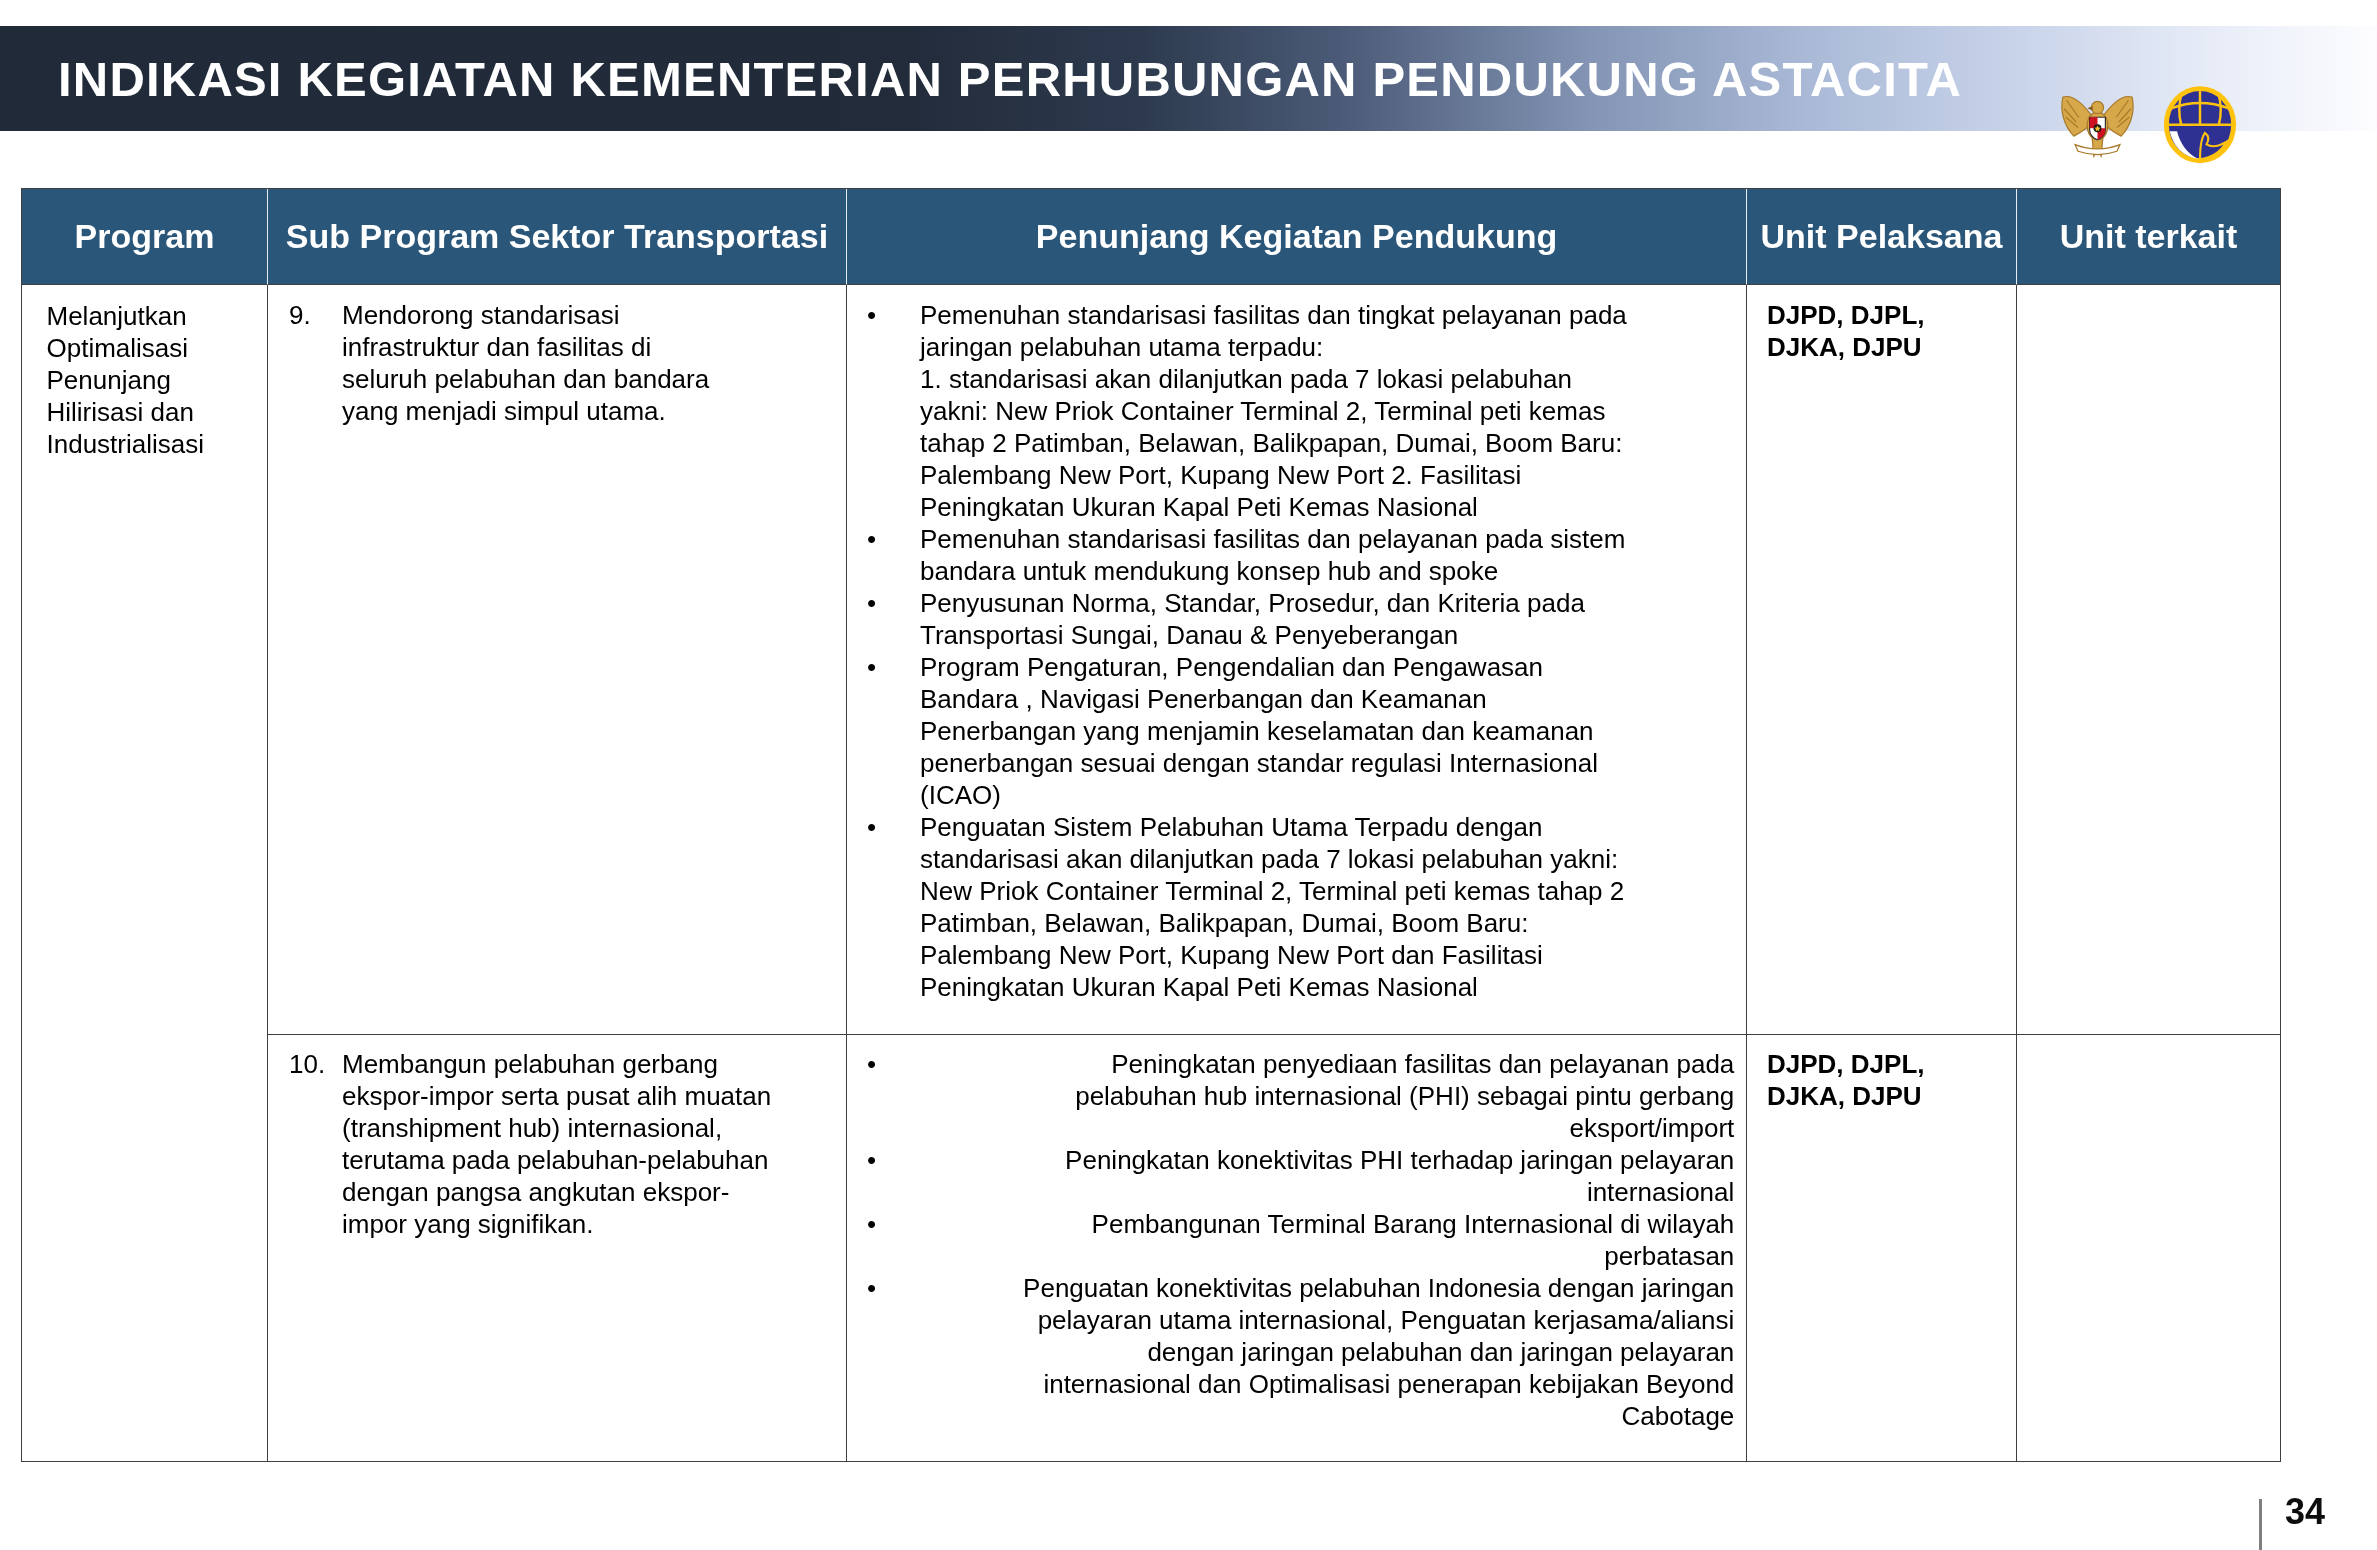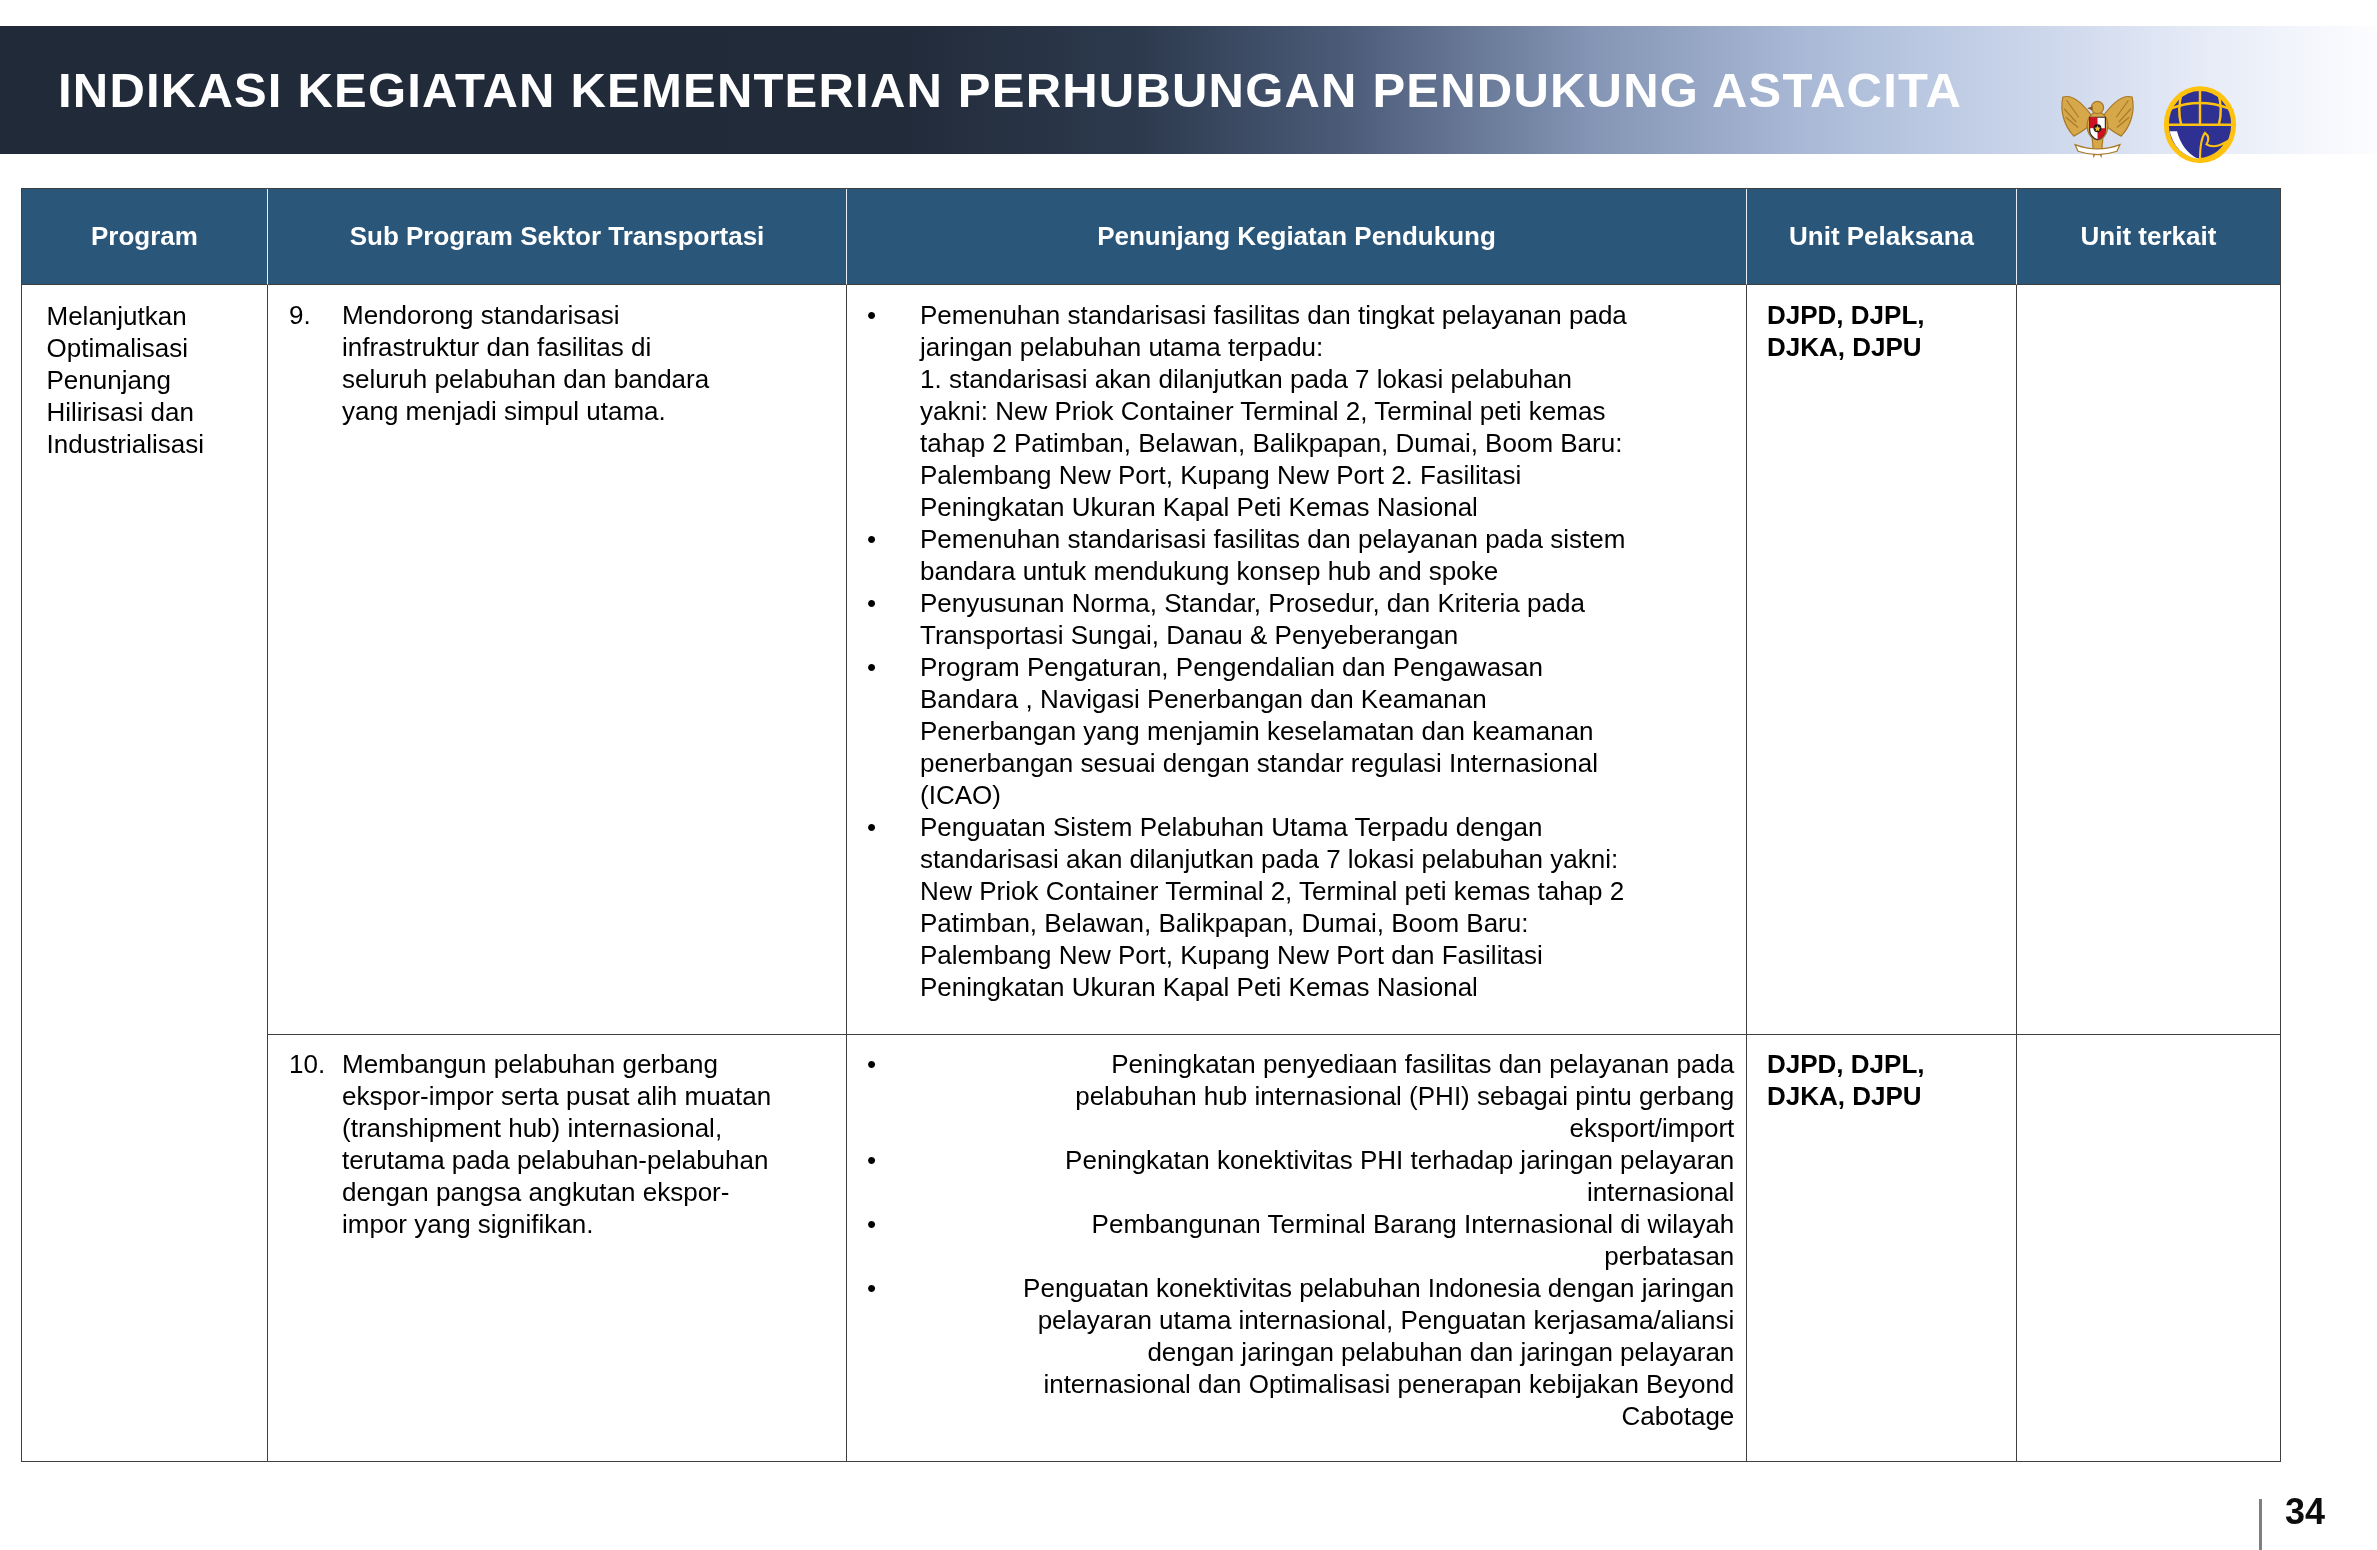--- a/index.html
+++ b/index.html
@@ -3,21 +3,21 @@
 <meta charset="utf-8">
 <style>
   html,body{margin:0;padding:0;}
   body{
     width:2377px;height:1550px;position:relative;background:#ffffff;
     font-family:"Liberation Sans","DejaVu Sans",sans-serif;color:#000;
     overflow:hidden;
   }
   
   .banner{
-    position:absolute;left:0;top:26px;width:2377px;height:128px;
+    position:absolute;left:0;top:26px;width:2377px;height:105px;
     background:linear-gradient(to right,
       #212a38 0%, #222b3a 38%, #2d3a4e 48%, #4d5d7a 57%,
       #8495b5 67%, #a9b9d6 76%, #c9d4ea 85%, #e7ecf7 93%, #fdfdff 100%);
     display:flex;align-items:center;
   }
   .slide-title{
     color:#ffffff;font-size:49px;font-weight:bold;letter-spacing:1.2px;
     padding-left:58px;white-space:nowrap;
   }
   .logo{position:absolute;top:0;left:0;}
@@ -33,21 +33,21 @@
     border:1.8px solid #3f3f3f;background:#fff;
   }
   .cell{
     border-right:1.2px solid #3f3f3f;border-bottom:1.2px solid #3f3f3f;
     position:relative;box-sizing:border-box;
     font-size:26px;line-height:32px;
   }
   .cell.last-col{border-right:none;}
   .cell.last-row{border-bottom:none;}
   .hcell{
-    background:#2A567A;color:#ffffff;font-weight:bold;font-size:26px;
+    background:#2A567A;color:#ffffff;font-weight:bold;font-size:34px;
     display:flex;align-items:center;justify-content:center;text-align:center;
     border-right:1.2px solid #e8eef5;border-bottom:1.2px solid #3f3f3f;
     box-sizing:border-box;
   }
   .hcell.last-col{border-right:none;}
   .pre{white-space:pre-line;}
   .program-cell{grid-column:1;grid-row:2 / span 2;padding:15px 8.2px 0 24.5px;border-bottom:none;}
   .sub-cell{padding:14px 11.7px 0 74px;}
   .sub-cell .num{position:absolute;left:21px;top:14px;}
   .sub-cell.r2{padding-top:13px;}

